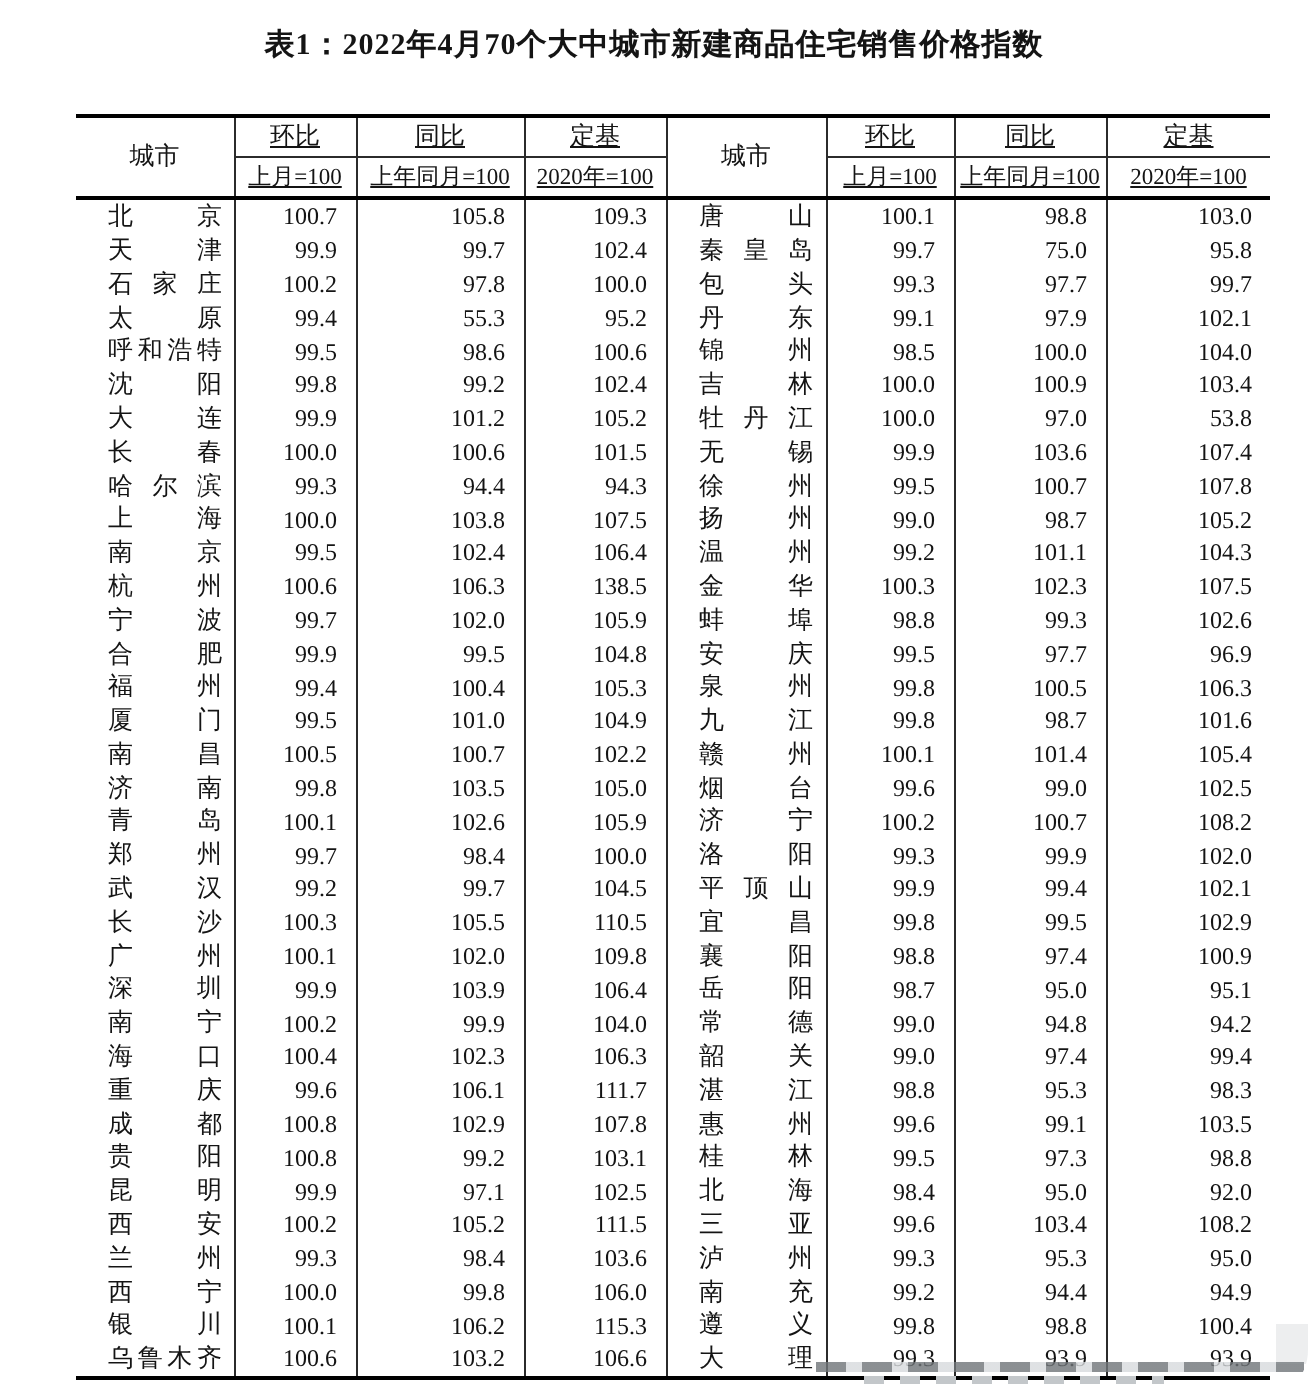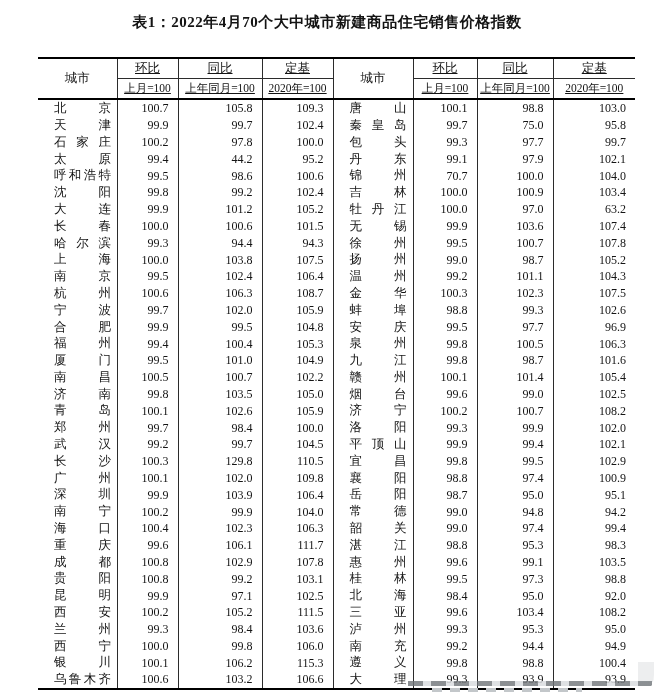--- a/index.html
+++ b/index.html
@@ -148,21 +148,21 @@
           <td class="num bl">99.7</td>
         </tr>
         <tr>
           <td class="city">
             <span class="cityname">
               <i>太</i>
               <i>原</i>
             </span>
           </td>
           <td class="num bl">99.4</td>
-          <td class="num bl">44.2</td>
+          <td class="num bl">55.3</td>
           <td class="num bl">95.2</td>
           <td class="city bl">
             <span class="cityname">
               <i>丹</i>
               <i>东</i>
             </span>
           </td>
           <td class="num bl">99.1</td>
           <td class="num bl">97.9</td>
           <td class="num bl">102.1</td>
@@ -178,21 +178,21 @@
           </td>
           <td class="num bl">99.5</td>
           <td class="num bl">98.6</td>
           <td class="num bl">100.6</td>
           <td class="city bl">
             <span class="cityname">
               <i>锦</i>
               <i>州</i>
             </span>
           </td>
-          <td class="num bl">70.7</td>
+          <td class="num bl">98.5</td>
           <td class="num bl">100.0</td>
           <td class="num bl">104.0</td>
         </tr>
         <tr>
           <td class="city">
             <span class="cityname">
               <i>沈</i>
               <i>阳</i>
             </span>
           </td>
@@ -221,21 +221,21 @@
           <td class="num bl">105.2</td>
           <td class="city bl">
             <span class="cityname">
               <i>牡</i>
               <i>丹</i>
               <i>江</i>
             </span>
           </td>
           <td class="num bl">100.0</td>
           <td class="num bl">97.0</td>
-          <td class="num bl">63.2</td>
+          <td class="num bl">53.8</td>
         </tr>
         <tr>
           <td class="city">
             <span class="cityname">
               <i>长</i>
               <i>春</i>
             </span>
           </td>
           <td class="num bl">100.0</td>
           <td class="num bl">100.6</td>
@@ -313,21 +313,21 @@
         </tr>
         <tr>
           <td class="city">
             <span class="cityname">
               <i>杭</i>
               <i>州</i>
             </span>
           </td>
           <td class="num bl">100.6</td>
           <td class="num bl">106.3</td>
-          <td class="num bl">108.7</td>
+          <td class="num bl">138.5</td>
           <td class="city bl">
             <span class="cityname">
               <i>金</i>
               <i>华</i>
             </span>
           </td>
           <td class="num bl">100.3</td>
           <td class="num bl">102.3</td>
           <td class="num bl">107.5</td>
         </tr>
@@ -513,21 +513,21 @@
           <td class="num bl">102.1</td>
         </tr>
         <tr>
           <td class="city">
             <span class="cityname">
               <i>长</i>
               <i>沙</i>
             </span>
           </td>
           <td class="num bl">100.3</td>
-          <td class="num bl">129.8</td>
+          <td class="num bl">105.5</td>
           <td class="num bl">110.5</td>
           <td class="city bl">
             <span class="cityname">
               <i>宜</i>
               <i>昌</i>
             </span>
           </td>
           <td class="num bl">99.8</td>
           <td class="num bl">99.5</td>
           <td class="num bl">102.9</td>

